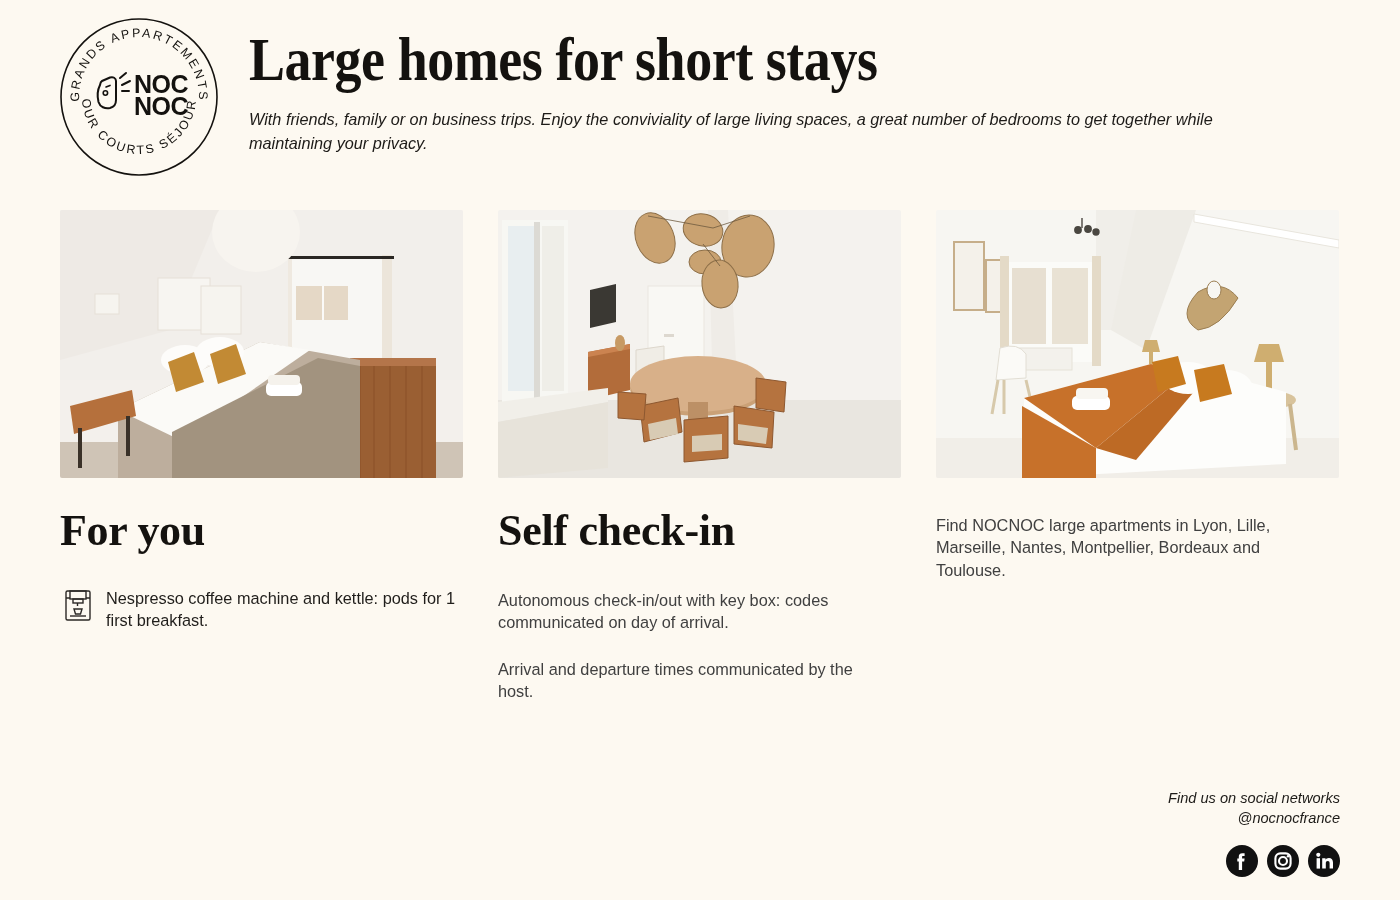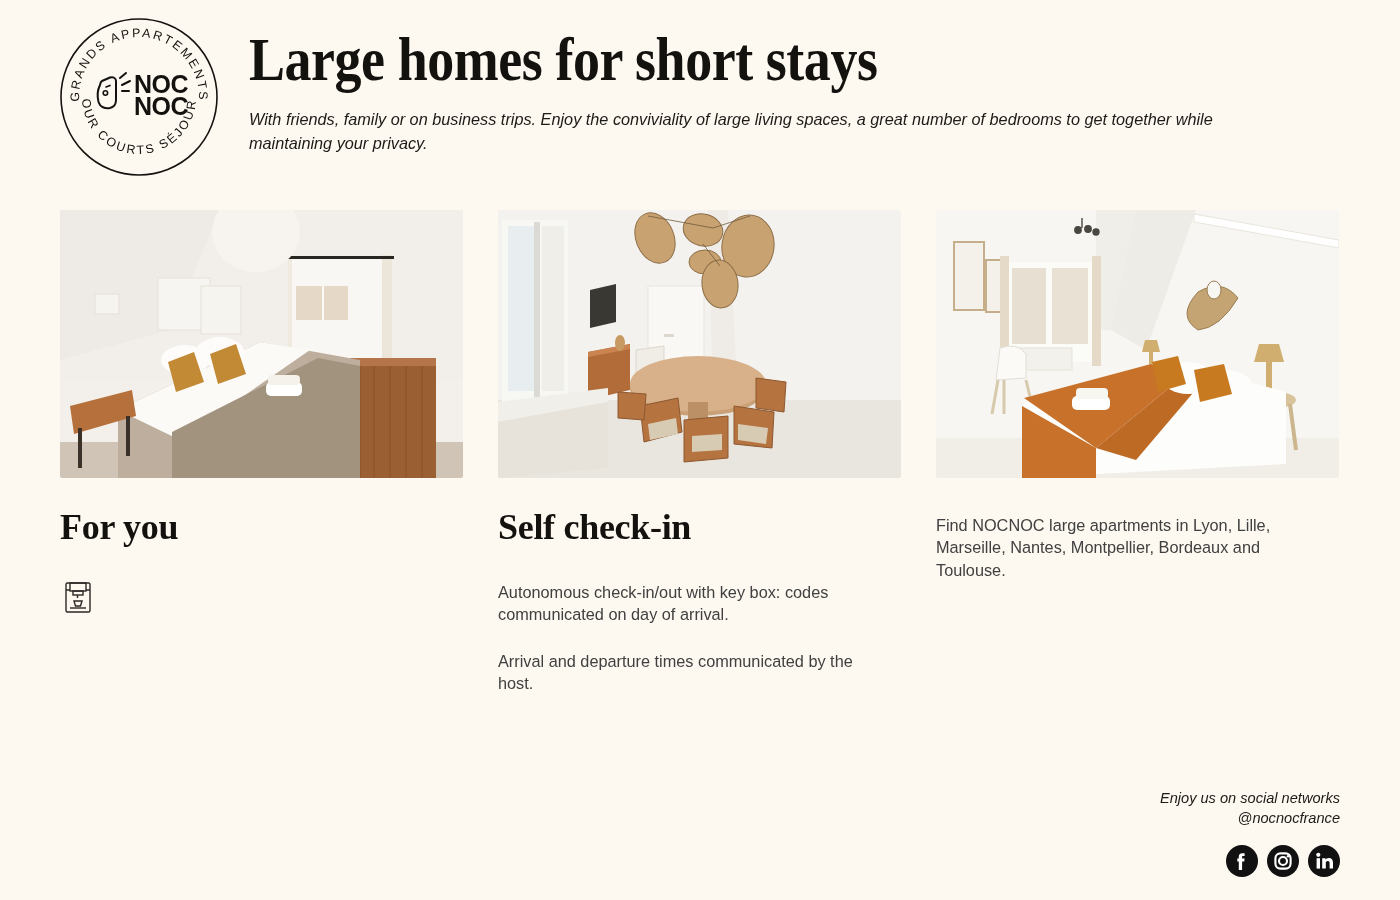--- a/index.html
+++ b/index.html
@@ -46,21 +46,21 @@
   .col-1{left:60px;width:403px;}
   .col-2{left:498px;width:403px;}
   .col-3{left:936px;width:403px;}
 
   .photo{width:403px;height:268px;border-radius:2px;overflow:hidden;position:relative;display:block;}
   .photo svg{display:block;width:100%;height:100%;}
 
   .col-title{
     font-family:"Liberation Serif", serif;
     font-weight:700;
-    font-size:36px;
+    font-size:44px;
     line-height:1;
     margin:31px 0 0 0;
     color:#14120f;
     letter-spacing:-0.3px;
   }
 
   .body-list{margin-top:34px;}
   .feature{display:flex;align-items:flex-start;margin-bottom:21px;}
   .feature-icon{width:36px;min-width:36px;height:40px;margin-right:10px;display:flex;align-items:flex-start;justify-content:center;padding-top:2px;}
   .feature-icon svg{display:block;}
@@ -172,20 +172,21 @@
           <svg width="32" height="34" viewBox="0 0 32 34" fill="none" stroke="#2b2825" stroke-width="1.4">
             <rect x="4" y="2" width="24" height="29" rx="1.5"></rect>
             <rect x="8" y="2" width="16" height="8"></rect>
             <rect x="11" y="10" width="10" height="4"></rect>
             <path d="M15.5 14 v3"></path>
             <path d="M12 20 h8 l-1.5 5 h-5 Z"></path>
             <path d="M8 27 h16"></path>
             <path d="M4 9 h4 M24 9 h4"></path>
           </svg>
         </div>
+        <div class="feature-text">Nespresso coffee machine and kettle: pods for 1 first breakfast.</div>
       </div>
 
 
 
 
     </div>
   </div>
 
   <div class="col col-2">
     <div class="photo">
@@ -305,21 +306,21 @@
     </div>
     <div class="body-list">
       <p class="plain-para">Find NOCNOC large apartments in Lyon, Lille, Marseille, Nantes, Montpellier, Bordeaux and Toulouse.</p>
     </div>
   </div>
 
 </div>
 
 <div class="social">
   <div class="social-text">
-    <div>Enjoy us on social networks</div>
+    <div>Find us on social networks</div>
     <div>@nocnocfrance</div>
   </div>
   <div class="social-icons">
     <a href="#">
       <svg width="32" height="32" viewBox="0 0 32 32" xmlns="http://www.w3.org/2000/svg">
         <circle cx="16" cy="16" r="16" fill="#111111"></circle>
         <path d="M18.2 16.4h-2.1V25h-3.3v-8.6h-1.5v-2.8h1.5v-1.8c0-2.2 .95-3.5 3.6-3.5h2.2v2.8h-1.4c-1 0-1.1 .38-1.1 1.1v1.4h2.5l-.4 2.8z" fill="#ffffff"></path>
       </svg>
     </a>
     <a href="#">

